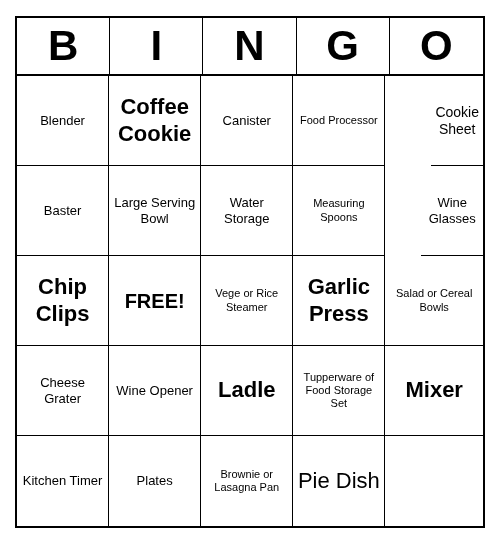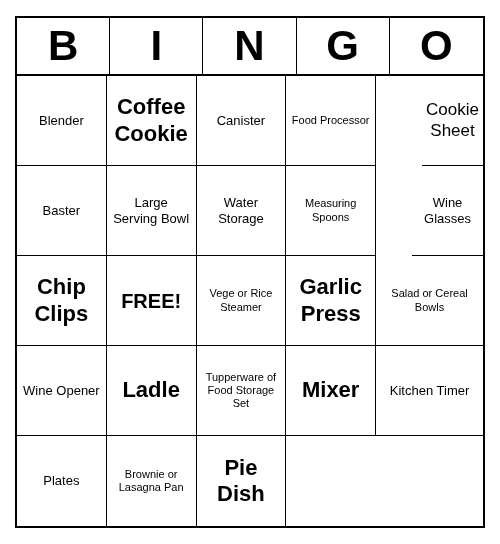--- a/index.html
+++ b/index.html
@@ -67,33 +67,34 @@
       <div class="bingo-header-cell">I</div>
       <div class="bingo-header-cell">N</div>
       <div class="bingo-header-cell">G</div>
       <div class="bingo-header-cell">O</div>
     </div>
   <div class="bingo-grid">
   <div class="bingo-cell" style="font-size: 13px;">Blender</div>
       <div class="bingo-cell" style="font-size: 22px; font-weight: bold;">Coffee Cookie</div>
       <div class="bingo-cell" style="font-size: 13px;">Canister</div>
       <div class="bingo-cell" style="font-size: 11px;">Food Processor</div>
-      <div class="bingo-cell" style="font-size: 17px; margin-left: 46px;">Cookie Sheet</div>
+      <div class="bingo-cell" style="font-size: 14px; margin-left: 46px;">Cookie Sheet</div>
       <div class="bingo-cell" style="font-size: 13px;">Baster</div>
       <div class="bingo-cell" style="font-size: 13px;">Large Serving Bowl</div>
       <div class="bingo-cell" style="font-size: 13px;">Water Storage</div>
       <div class="bingo-cell" style="font-size: 11px;">Measuring Spoons</div>
       <div class="bingo-cell" style="font-size: 13px; margin-left: 36px;">Wine Glasses</div>
       <div class="bingo-cell" style="font-size: 22px; font-weight: bold;">Chip Clips</div>
       <div class="bingo-cell" style="font-size: 20px; font-weight: bold;">FREE!</div>
       <div class="bingo-cell" style="font-size: 11px;">Vege or Rice Steamer</div>
       <div class="bingo-cell" style="font-size: 22px; font-weight: bold;">Garlic Press</div>
       <div class="bingo-cell" style="font-size: 11px;">Salad or Cereal Bowls</div>
+      <div class="bingo-cell" style="font-size: 13px;">Cheese Grater</div>
       <div class="bingo-cell" style="font-size: 13px;">Wine Opener</div>
       <div class="bingo-cell" style="font-size: 22px; font-weight: bold;">Ladle</div>
       <div class="bingo-cell" style="font-size: 11px;">Tupperware of Food Storage Set</div>
       <div class="bingo-cell" style="font-size: 22px; font-weight: bold;">Mixer</div>
       <div class="bingo-cell" style="font-size: 13px;">Kitchen Timer</div>
       <div class="bingo-cell" style="font-size: 13px;">Plates</div>
       <div class="bingo-cell" style="font-size: 11px; text-align: center;">Brownie or Lasagna Pan</div>
-      <div class="bingo-cell" style="font-size: 22px; font-weight: bold;">Pie Dish</div>
+      <div class="bingo-cell" style="font-size: 22px; font-weight: normal;">Pie Dish</div>
     </div>
 </div>
 
 </body></html>

